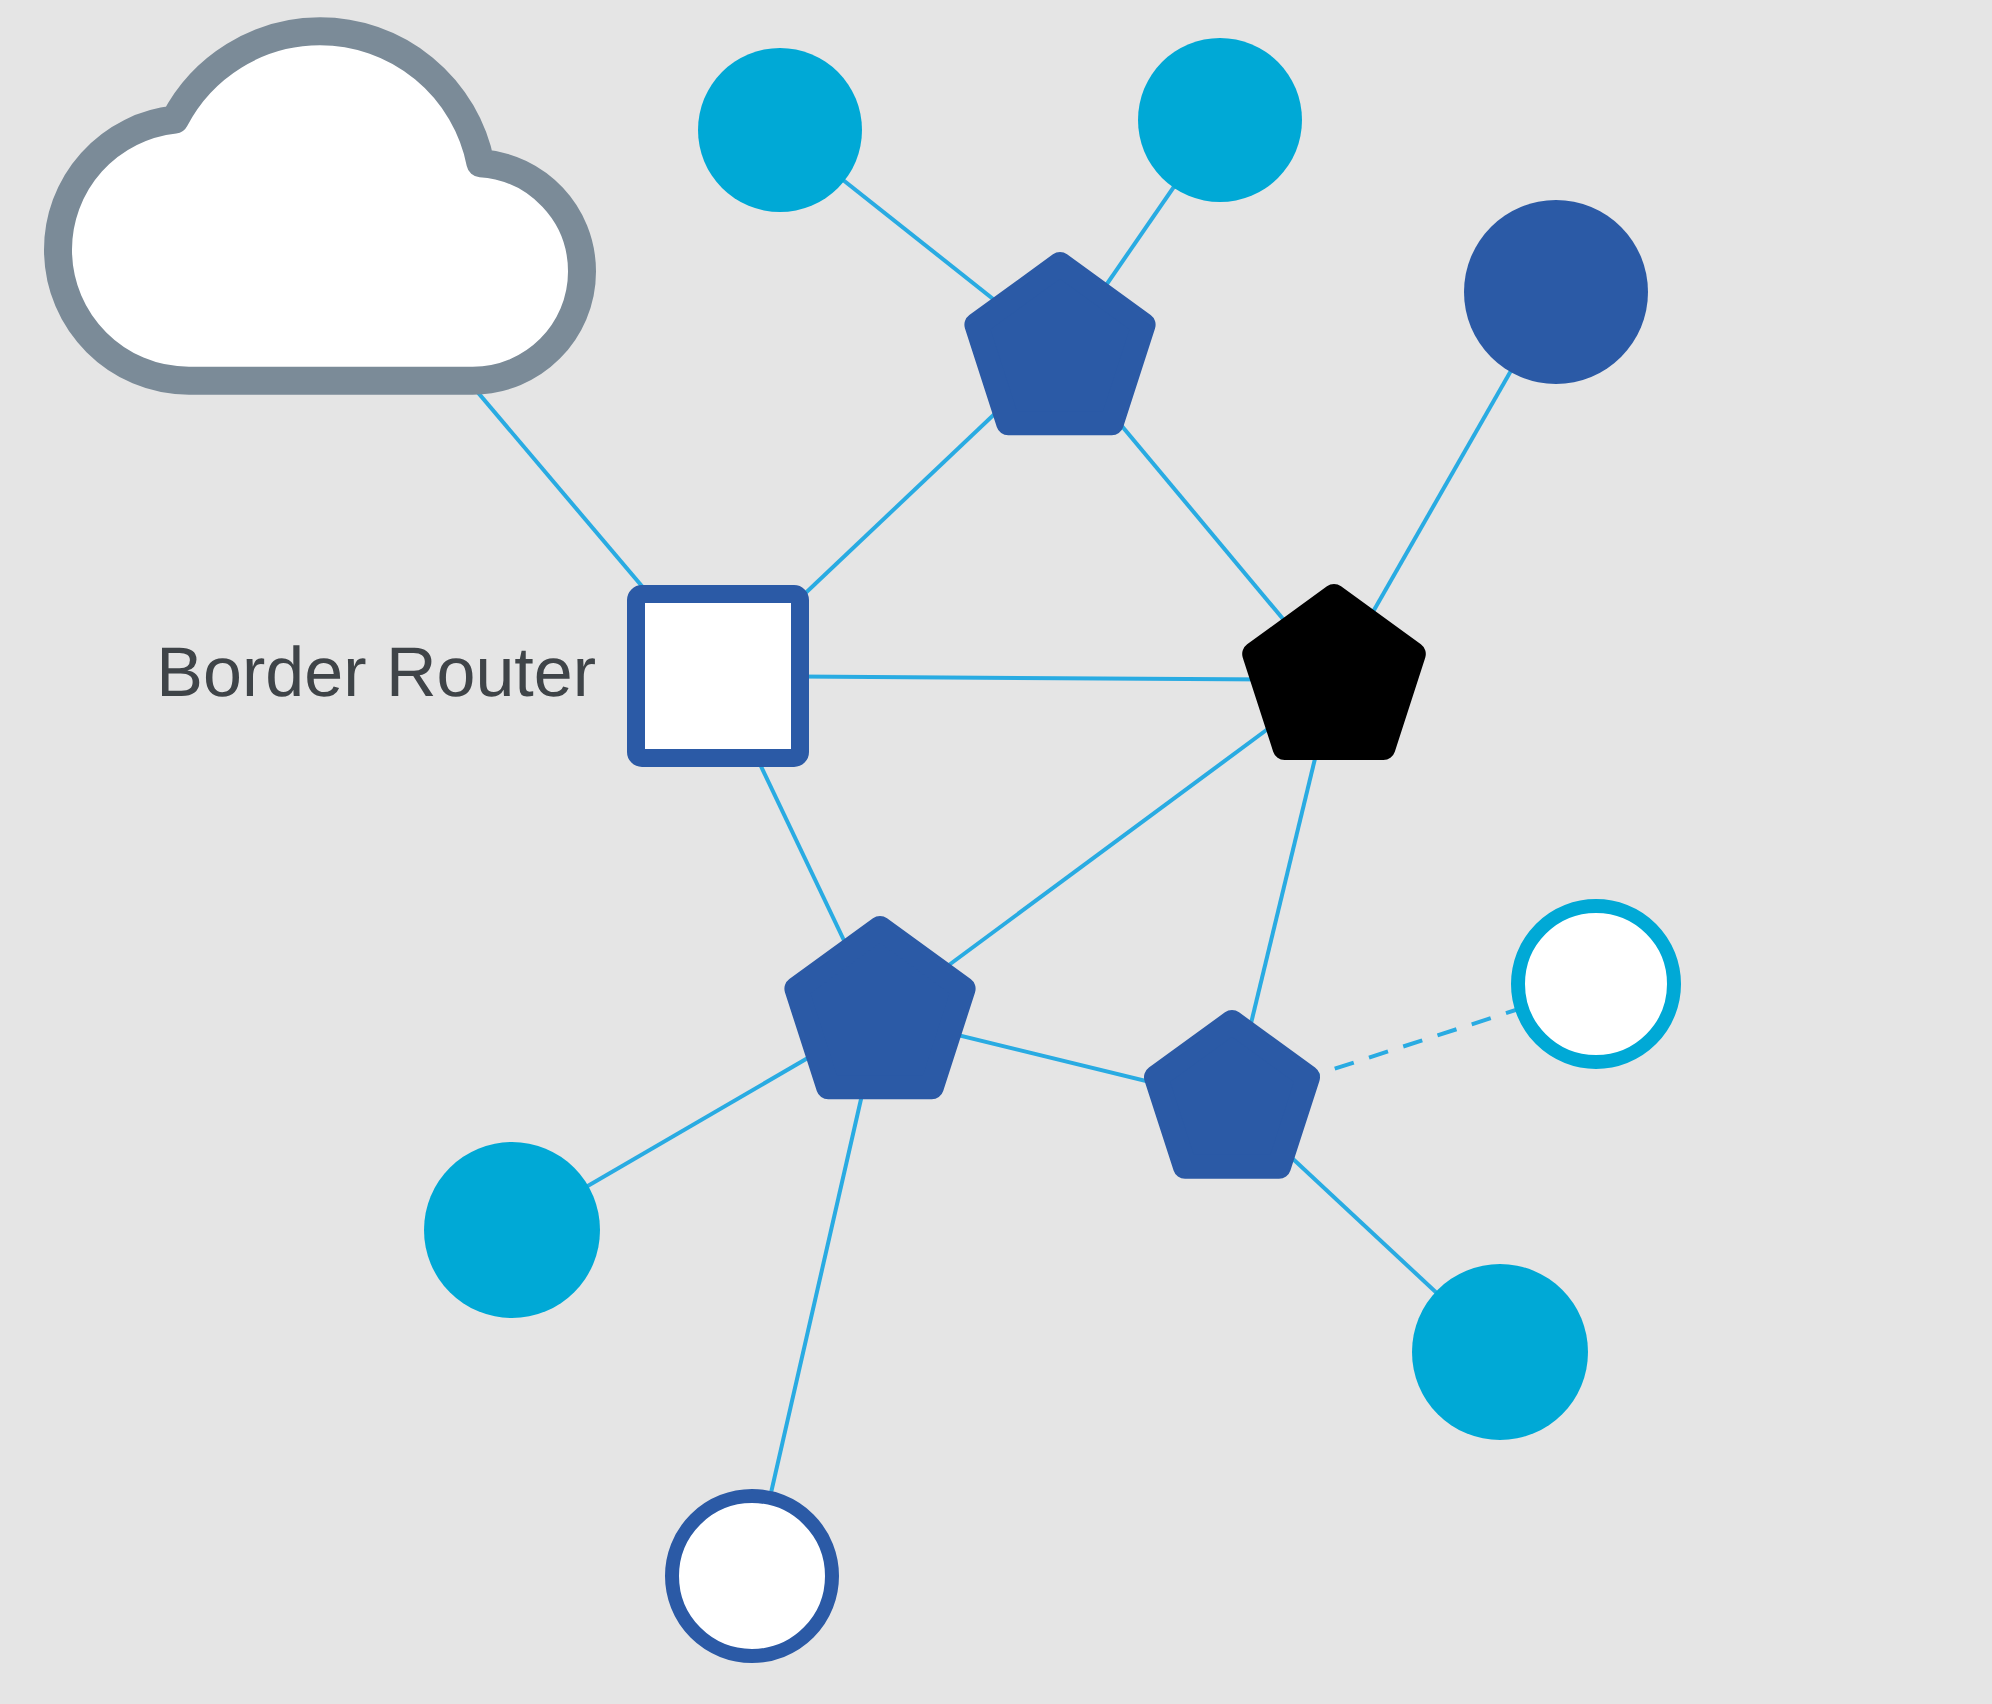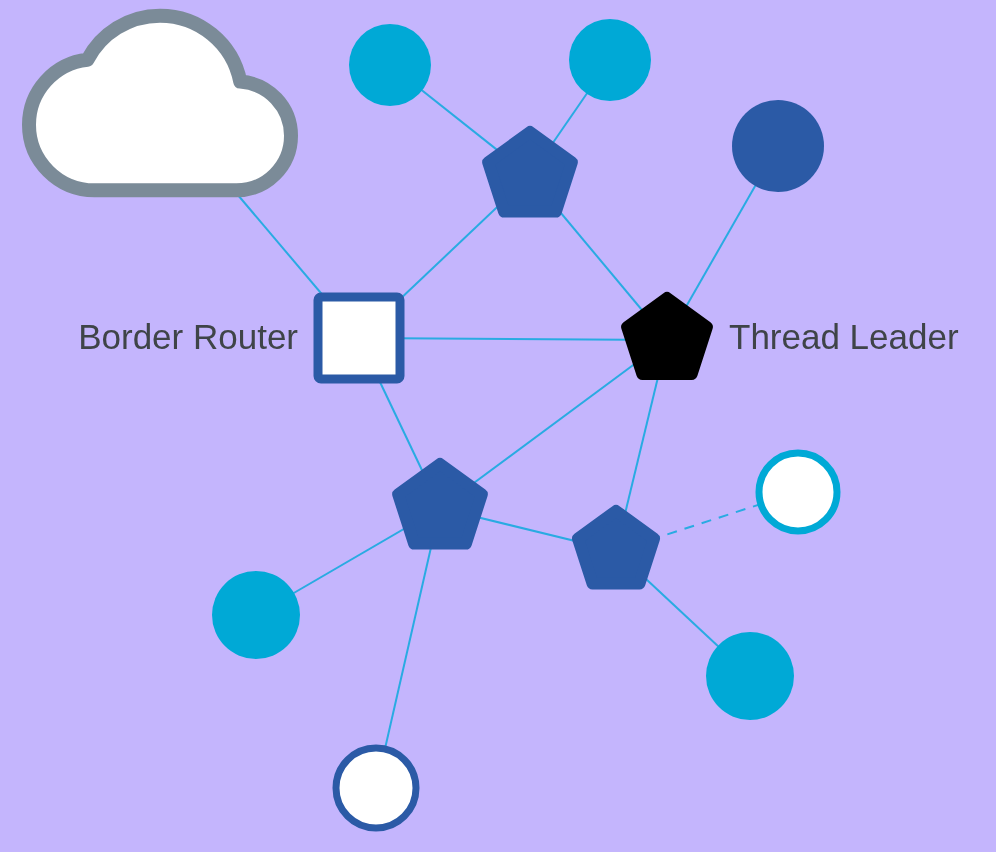--- a/index.html
+++ b/index.html
@@ -1,19 +1,19 @@
 <!DOCTYPE html>
 <html><head>
 <meta charset="utf-8">
 <style>
   html,body{margin:0;padding:0;background:#ffffff;}
   .stage{
     position:relative;
     width:996px;height:852px;
-    background:#c4b5fd;
+    background:#e5e5e5;
     overflow:hidden;
     font-family:"Liberation Sans",sans-serif;
   }
   .stage svg{position:absolute;left:0;top:0;width:996px;height:852px;display:block;}
   .label{
     position:absolute;
     font-size:35px;
     line-height:42px;
     color:#3f4448;
     font-family:"Liberation Sans",sans-serif;
@@ -51,14 +51,13 @@
       <polygon points="616.0,511.0 654.0,538.6 639.5,583.4 592.5,583.4 578.0,538.6" fill="#2b5aa6" stroke="#2b5aa6" stroke-width="12" stroke-linejoin="round"></polygon>
       <circle cx="390" cy="65" r="41" fill="#00a9d6"></circle>
       <circle cx="610" cy="60" r="41" fill="#00a9d6"></circle>
       <circle cx="778" cy="146" r="46" fill="#2b5aa6"></circle>
       <circle cx="256" cy="615" r="44" fill="#00a9d6"></circle>
       <circle cx="750" cy="676" r="44" fill="#00a9d6"></circle>
       <circle cx="798" cy="492" r="39" fill="#ffffff" stroke="#00a9d6" stroke-width="7"></circle>
       <circle cx="376" cy="788" r="40" fill="#ffffff" stroke="#2b5aa6" stroke-width="7"></circle>
     </svg>
   <div class="label label-br">Border Router</div>
-  <div class="label label-tl">Thread Leader</div>
 </div>
 
 </body></html>

